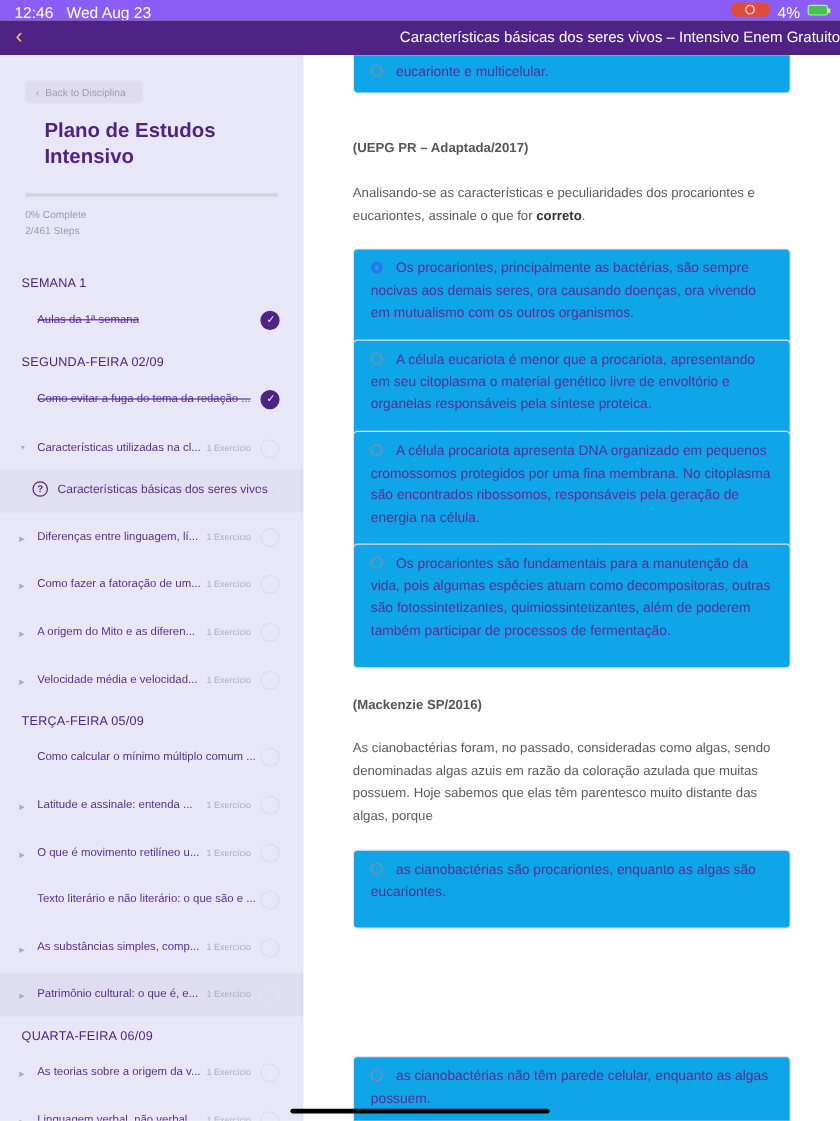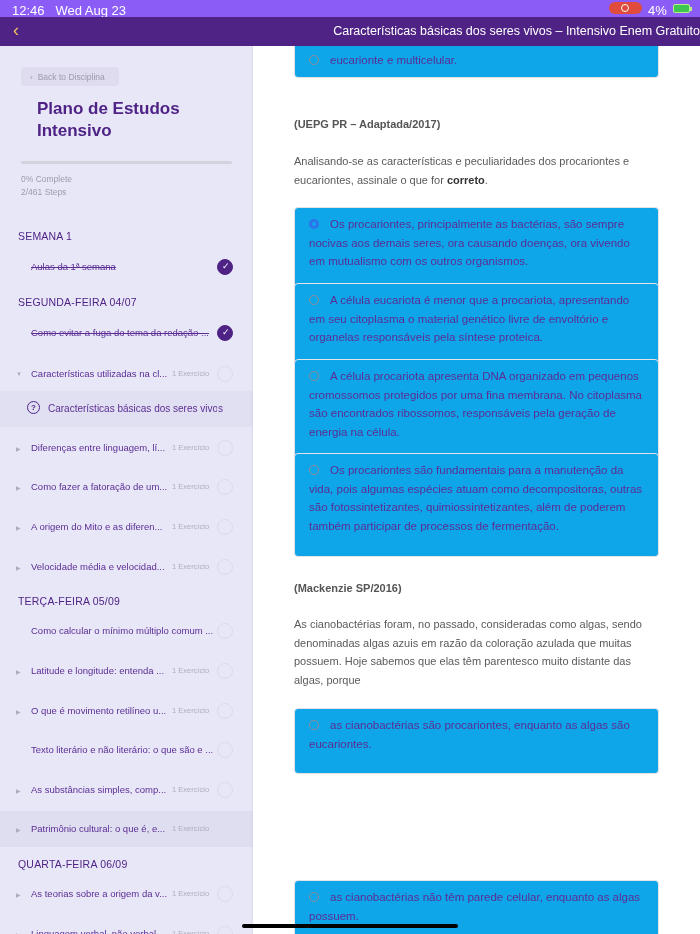--- a/index.html
+++ b/index.html
@@ -71,21 +71,21 @@
     </div>
   <div class="pct">0% Complete</div>
   <div class="steps">2/461 Steps</div>
 
   <div class="section" style="top:184px">SEMANA 1</div>
   <div class="item" style="top:203px">
     <span class="label done" style="width:170px">Aulas da 1ª semana</span>
     <span class="check done"></span>
   </div>
 
-  <div class="section" style="top:250px">SEGUNDA-FEIRA 04/07</div>
+  <div class="section" style="top:250px">SEGUNDA-FEIRA 02/09</div>
   <div class="item" style="top:269px">
     <span class="label done" style="width:178px">Como evitar a fuga do tema da redação ...</span>
     <span class="check done"></span>
   </div>
   <div class="item" style="top:310px">
     <span class="tri">▼</span>
     <span class="label" style="width:140px">Características utilizadas na cl...</span>
     <span class="count">1 Exercício</span>
     <span class="check"></span>
   </div>
@@ -119,21 +119,21 @@
     <span class="check"></span>
   </div>
 
   <div class="section" style="top:549px">TERÇA-FEIRA 05/09</div>
   <div class="item" style="top:567px">
     <span class="label" style="width:183px">Como calcular o mínimo múltiplo comum ...</span>
     <span class="check"></span>
   </div>
   <div class="item" style="top:607px">
     <span class="tri">▶</span>
-    <span class="label" style="width:140px">Latitude e longitude: entenda ...</span>
+    <span class="label" style="width:140px">Latitude e assinale: entenda ...</span>
     <span class="count">1 Exercício</span>
     <span class="check"></span>
   </div>
   <div class="item" style="top:647px">
     <span class="tri">▶</span>
     <span class="label" style="width:140px">O que é movimento retilíneo u...</span>
     <span class="count">1 Exercício</span>
     <span class="check"></span>
   </div>
   <div class="item" style="top:686px">

